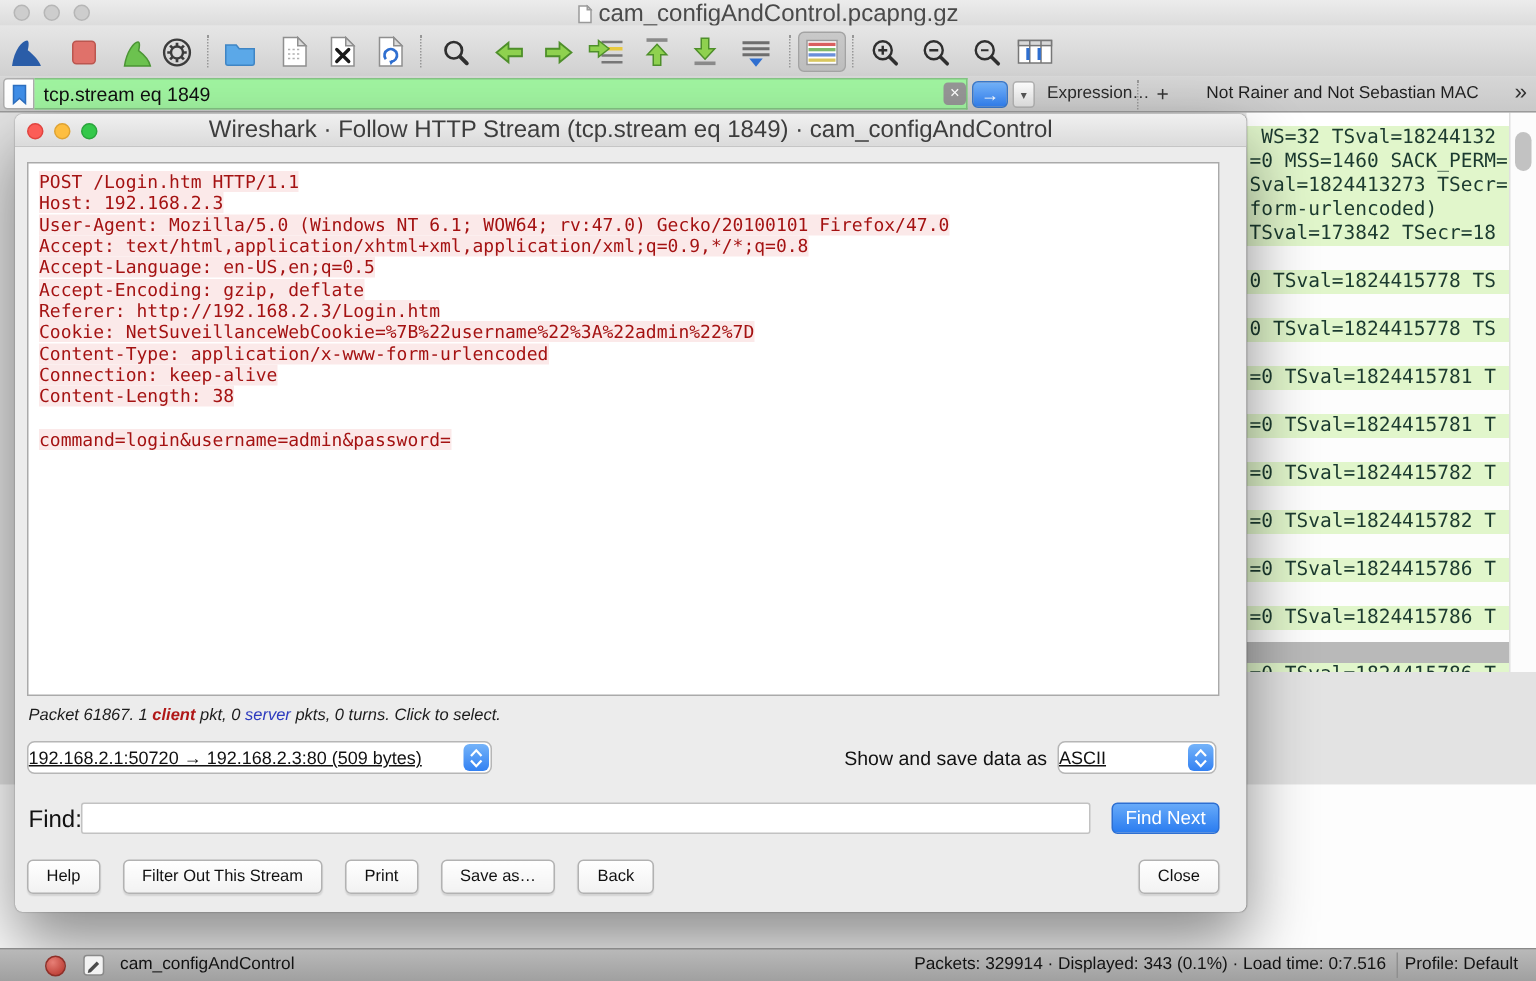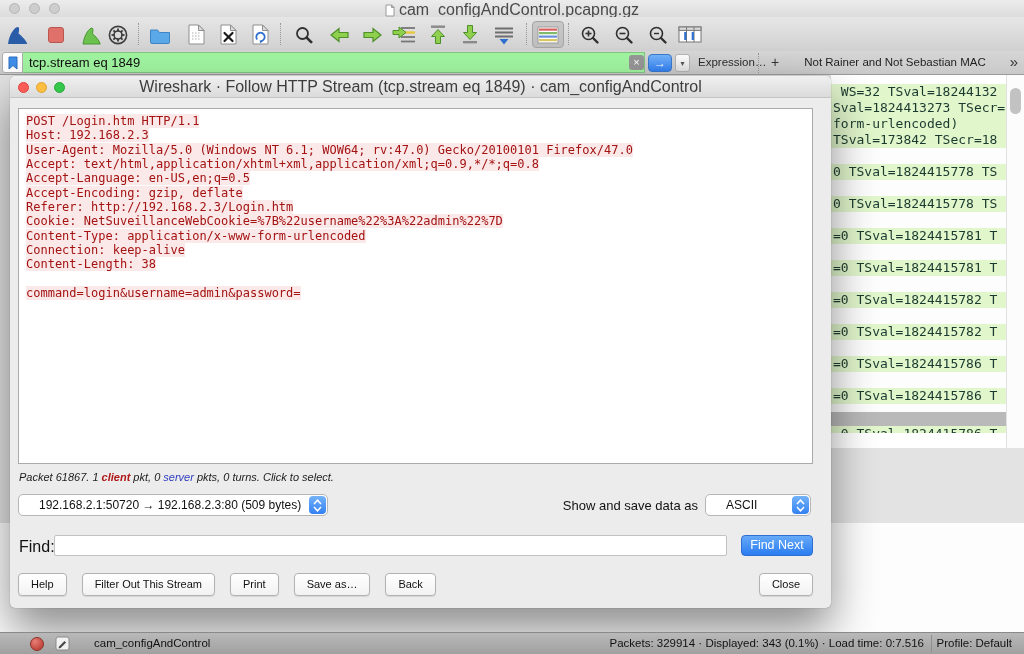--- a/index.html
+++ b/index.html
@@ -54,50 +54,51 @@
   .dtl.r{left:8px;background:#fc5d57;border:1px solid #e1443f;}
   .dtl.y{left:26px;background:#fdbe41;border:1px solid #dfa333;}
   .dtl.g{left:44px;background:#34c84a;border:1px solid #2aa53c;}
   .dtitle-text{position:absolute;left:60px;right:60px;top:0;line-height:22px;text-align:center;font-size:16px;color:#3d3d3d;white-space:nowrap;overflow:hidden;}
   .stream-box{position:absolute;left:8px;top:32px;width:795px;height:356px;background:#fff;border:1px solid #aaa;padding:5px 7px;overflow:hidden;}
   .sline{height:14.35px;font:12px/14.35px "DejaVu Sans Mono",monospace;color:#a41212;white-space:pre;}
   .sline span{background:#fbe9e9;}
   .hint{position:absolute;left:9px;top:395px;font-size:11px;font-style:italic;color:#1c1c1c;white-space:pre;}
   .hint .client{color:#b01717;font-weight:bold;}
   .hint .server{color:#2e3bbf;}
-  .combo{position:absolute;height:22px;background:#fff;border:1px solid #b6b6b6;border-radius:5px;font-size:12px;line-height:20px;color:#111;padding-left:20px;white-space:nowrap;overflow:hidden;}
+  .combo{position:absolute;height:22px;background:#fff;border:1px solid #b6b6b6;border-radius:5px;font-size:12px;line-height:20px;color:#111;padding-left:0;white-space:nowrap;overflow:hidden;text-decoration:underline;}
   .combo .stepper{position:absolute;right:1px;top:1px;width:17px;height:18px;border-radius:4px;background:linear-gradient(#74b3f9,#3381f2);display:flex;flex-direction:column;align-items:center;justify-content:center;gap:1px;}
   .combo-stream{left:8px;top:418px;width:310px;}
   .show-save{position:absolute;left:500px;top:422px;width:188px;text-align:right;font-size:13px;color:#111;}
   .combo-format{left:695px;top:418px;width:106px;}
   .find-label{position:absolute;left:9px;top:462px;font-size:16px;color:#111;}
   .find-input{position:absolute;left:44px;top:459px;width:673px;height:21px;background:#fff;border:1px solid #c2c2c2;border-radius:2px;outline:none;font:12px "Liberation Sans",sans-serif;padding:0 5px;}
   .find-next{position:absolute;left:731px;top:459px;width:72px;height:21px;background:linear-gradient(#67aaf9,#2a7cf0);border:1px solid #2d6fd2;border-radius:4px;color:#fff;font-size:12.5px;line-height:19px;text-align:center;}
   .btn-row{position:absolute;left:8px;top:497px;height:23px;display:flex;gap:15px;}
   .dbtn{height:23px;background:linear-gradient(#ffffff,#f2f2f2);border:1px solid #b2b2b2;border-radius:4px;font-size:11px;color:#111;padding:0 12px;line-height:21px;box-shadow:0 1px 1px rgba(0,0,0,.10);white-space:nowrap;}
   .close-btn{position:absolute;right:18px;top:497px;}
 
   
   .statusbar{position:absolute;left:0;top:632px;width:1024px;height:22px;background:linear-gradient(#b9b9b9,#a0a0a0);border-top:1px solid #8a8a8a;font-size:11.5px;color:#121212;}
   .expert-dot{position:absolute;left:30px;top:4px;width:14px;height:14px;border-radius:50%;background:radial-gradient(circle at 35% 30%,#e77f76,#c2473e 70%);border:1px solid #8e2f28;}
   .edit-icon{position:absolute;left:55px;top:3px;}
-  .capture-name{position:absolute;left:94px;top:4px;}
+  .capture-name{position:absolute;left:80px;top:4px;}
   .stats{position:absolute;right:100px;top:4px;}
   .stat-sep{position:absolute;right:92px;top:2px;height:17px;border-left:1px solid #8f8f8f;}
   .profile{position:absolute;right:12px;top:4px;}
 </style>
 </head>
 <body>
 
 <div class="screen">
 
   <div class="mid-pane"></div>
   <div class="bytes-pane"></div>
   <div class="packet-pane">
       <div class="prow prow-green"><span> WS=32 TSval=18244132</span></div>
+      <div class="prow prow-green"><span>=0 MSS=1460 SACK_PERM=</span></div>
       <div class="prow prow-green"><span>Sval=1824413273 TSecr=</span></div>
       <div class="prow prow-green"><span>form-urlencoded)</span></div>
       <div class="prow prow-green"><span>TSval=173842 TSecr=18</span></div>
       <div class="prow prow-gap"></div>
       <div class="prow prow-green"><span>0 TSval=1824415778 TS</span></div>
       <div class="prow prow-gap"></div>
       <div class="prow prow-green"><span>0 TSval=1824415778 TS</span></div>
       <div class="prow prow-gap"></div>
       <div class="prow prow-green"><span>=0 TSval=1824415781 T</span></div>
       <div class="prow prow-gap"></div>

